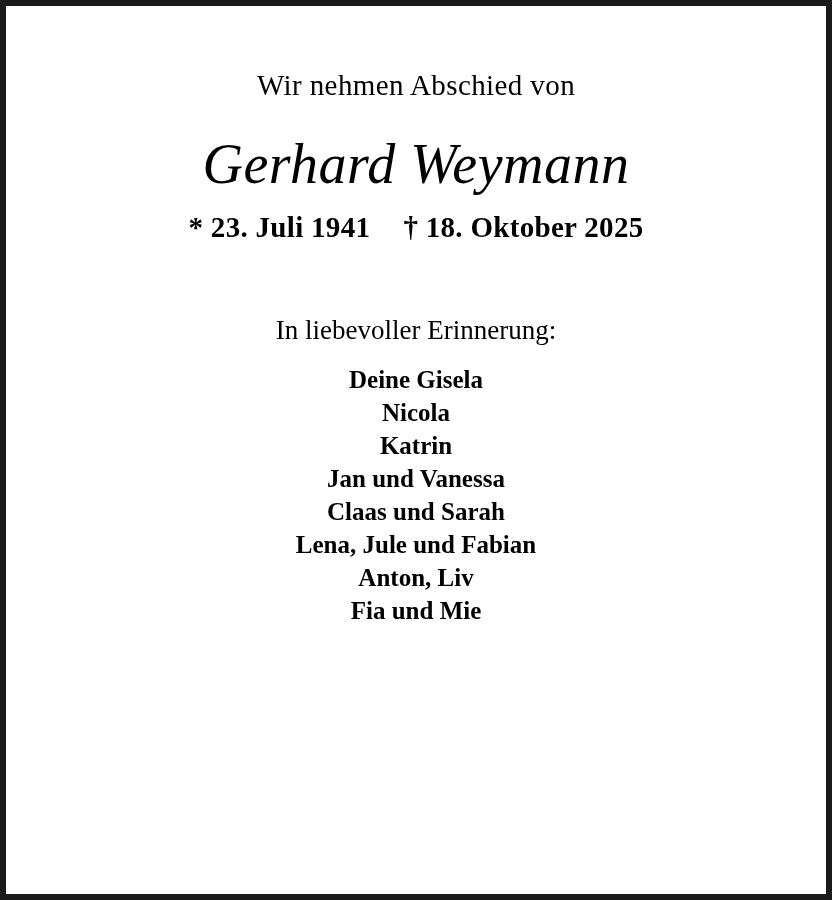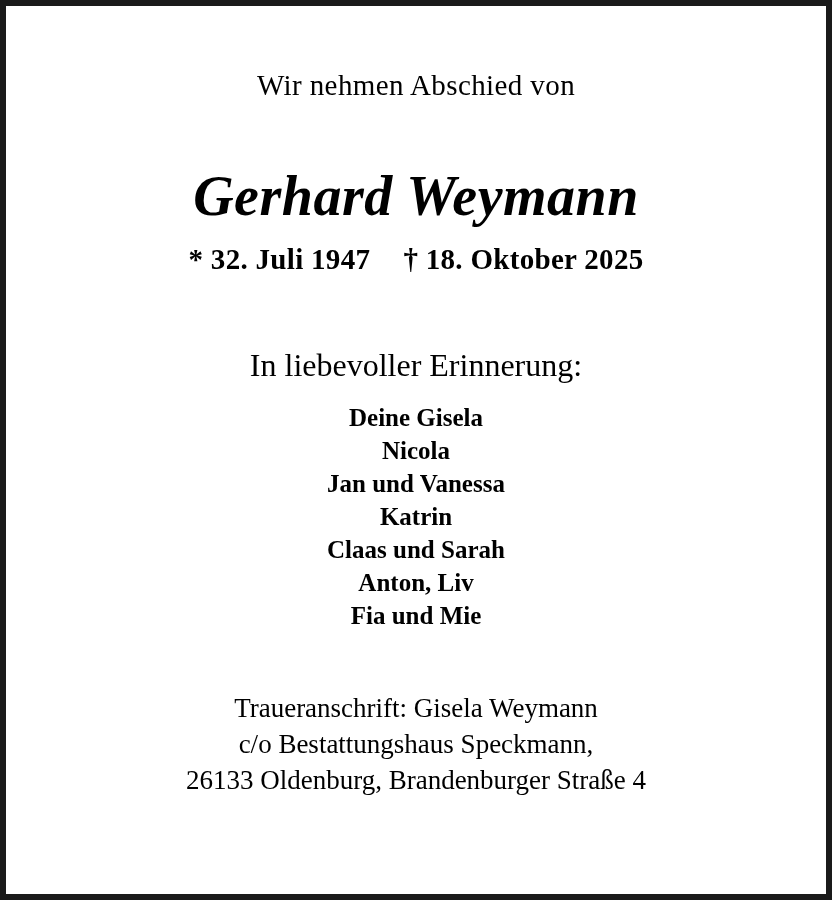--- a/index.html
+++ b/index.html
@@ -49,41 +49,41 @@
     padding: 0 57px;
   }
   .intro {
     margin-top: 62px;
     font-size: 29px;
     font-weight: 400;
     letter-spacing: 0.4px;
     line-height: 1.2;
   }
   .name {
-    margin-top: 64px;
+    margin-top: 32px;
     font-size: 56px;
-    font-weight: 700;
+    font-weight: 400;
     font-style: italic;
     letter-spacing: 0.5px;
     line-height: 1.05;
   }
   .dates {
     margin-top: 16px;
     font-size: 29px;
     font-weight: 700;
     letter-spacing: 0.3px;
     line-height: 1.2;
   }
   .dates .sep {
     display: inline-block;
     width: 18px;
   }
   .memory {
     margin-top: 70px;
-    font-size: 32px;
+    font-size: 27px;
     font-weight: 400;
     line-height: 1.2;
   }
   .family {
     margin-top: 16px;
   }
   .family-line {
     font-size: 25px;
     font-weight: 700;
     line-height: 1.32;
@@ -104,39 +104,35 @@
   <div class="frame"></div>
   <div class="inner">
     <div class="content">
 
       <div class="intro">Wir nehmen Abschied von</div>
 
       <div class="name">Gerhard Weymann</div>
 
       <div class="dates">
         <span>*</span>
-        <span>32. Juli 1947</span>
+        <span>23. Juli 1941</span>
         <span class="sep"></span>
         <span>†</span>
         <span>18. Oktober 2025</span>
       </div>
 
       <div class="memory">In liebevoller Erinnerung:</div>
 
       <div class="family">
         <div class="family-line">Deine Gisela</div>
         <div class="family-line">Nicola</div>
+        <div class="family-line">Katrin</div>
         <div class="family-line">Jan und Vanessa</div>
-        <div class="family-line">Katrin</div>
         <div class="family-line">Claas und Sarah</div>
+        <div class="family-line">Lena, Jule und Fabian</div>
         <div class="family-line">Anton, Liv</div>
         <div class="family-line">Fia und Mie</div>
       </div>
 
-      <div class="address">
-        <div class="address-line">Traueranschrift: Gisela Weymann</div>
-        <div class="address-line">c/o Bestattungshaus Speckmann,</div>
-        <div class="address-line">26133 Oldenburg, Brandenburger Straße 4</div>
-      </div>
 
     </div>
   </div>
 </div>
 
 </body></html>

